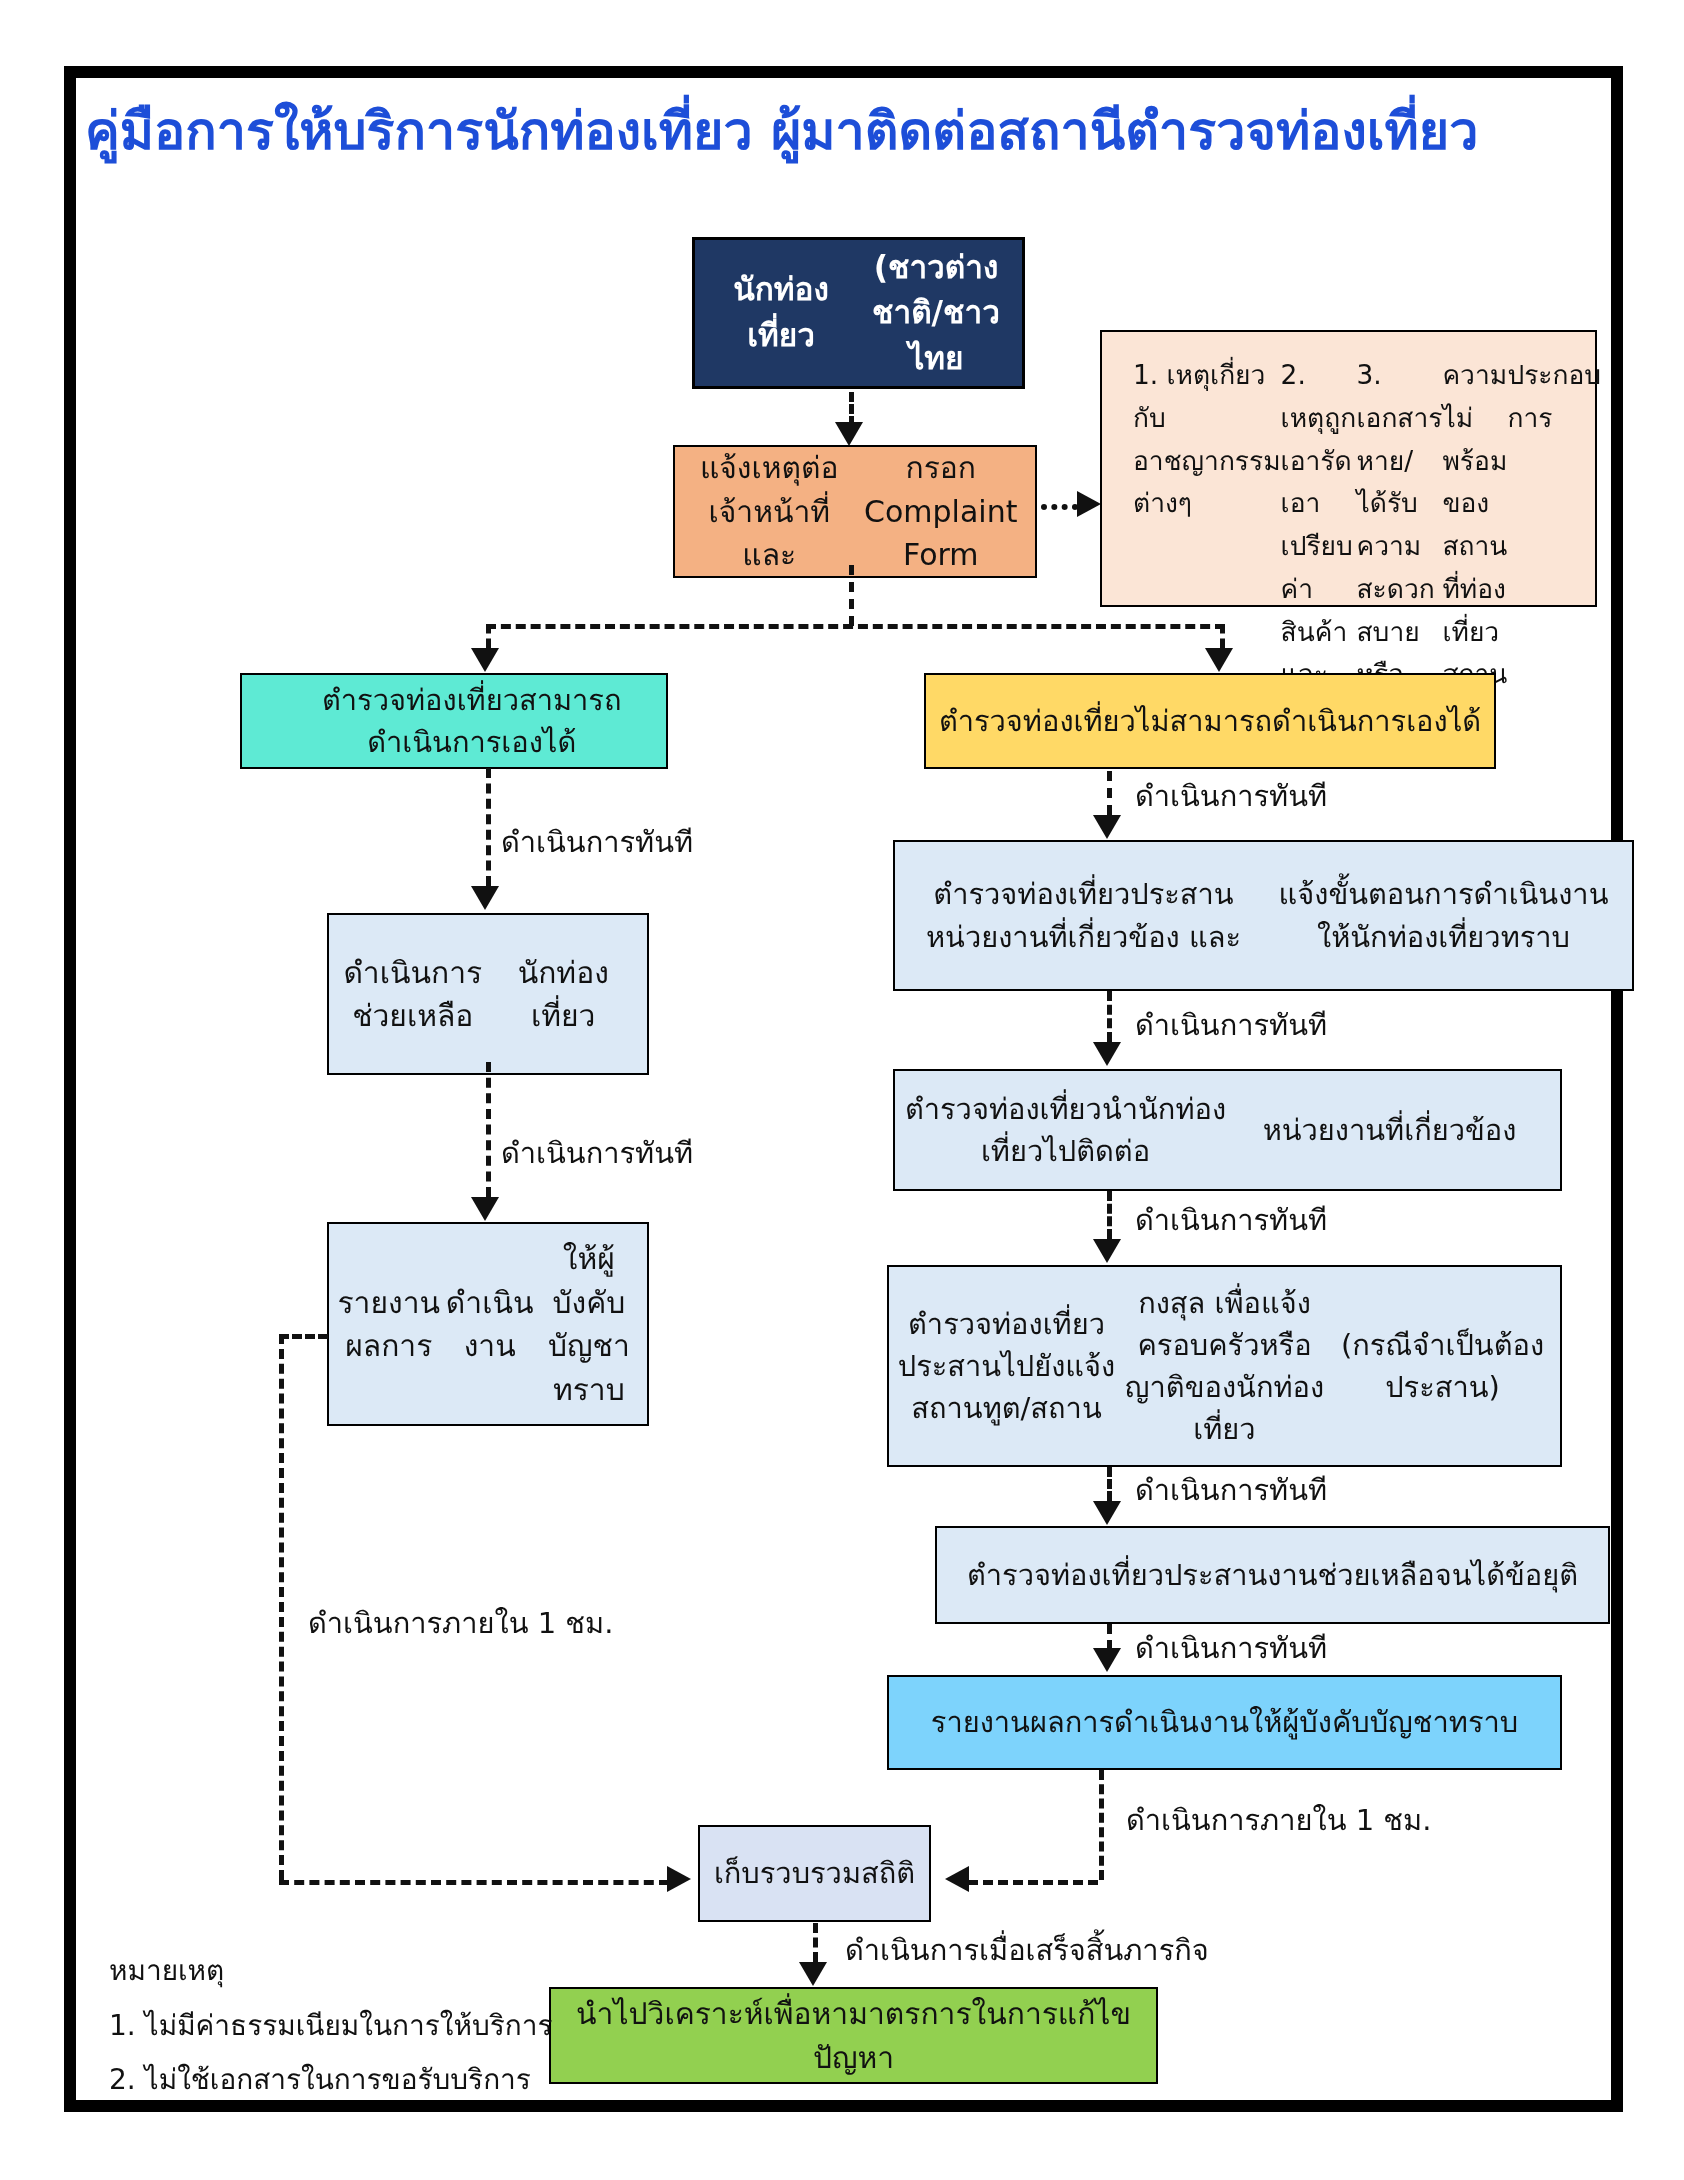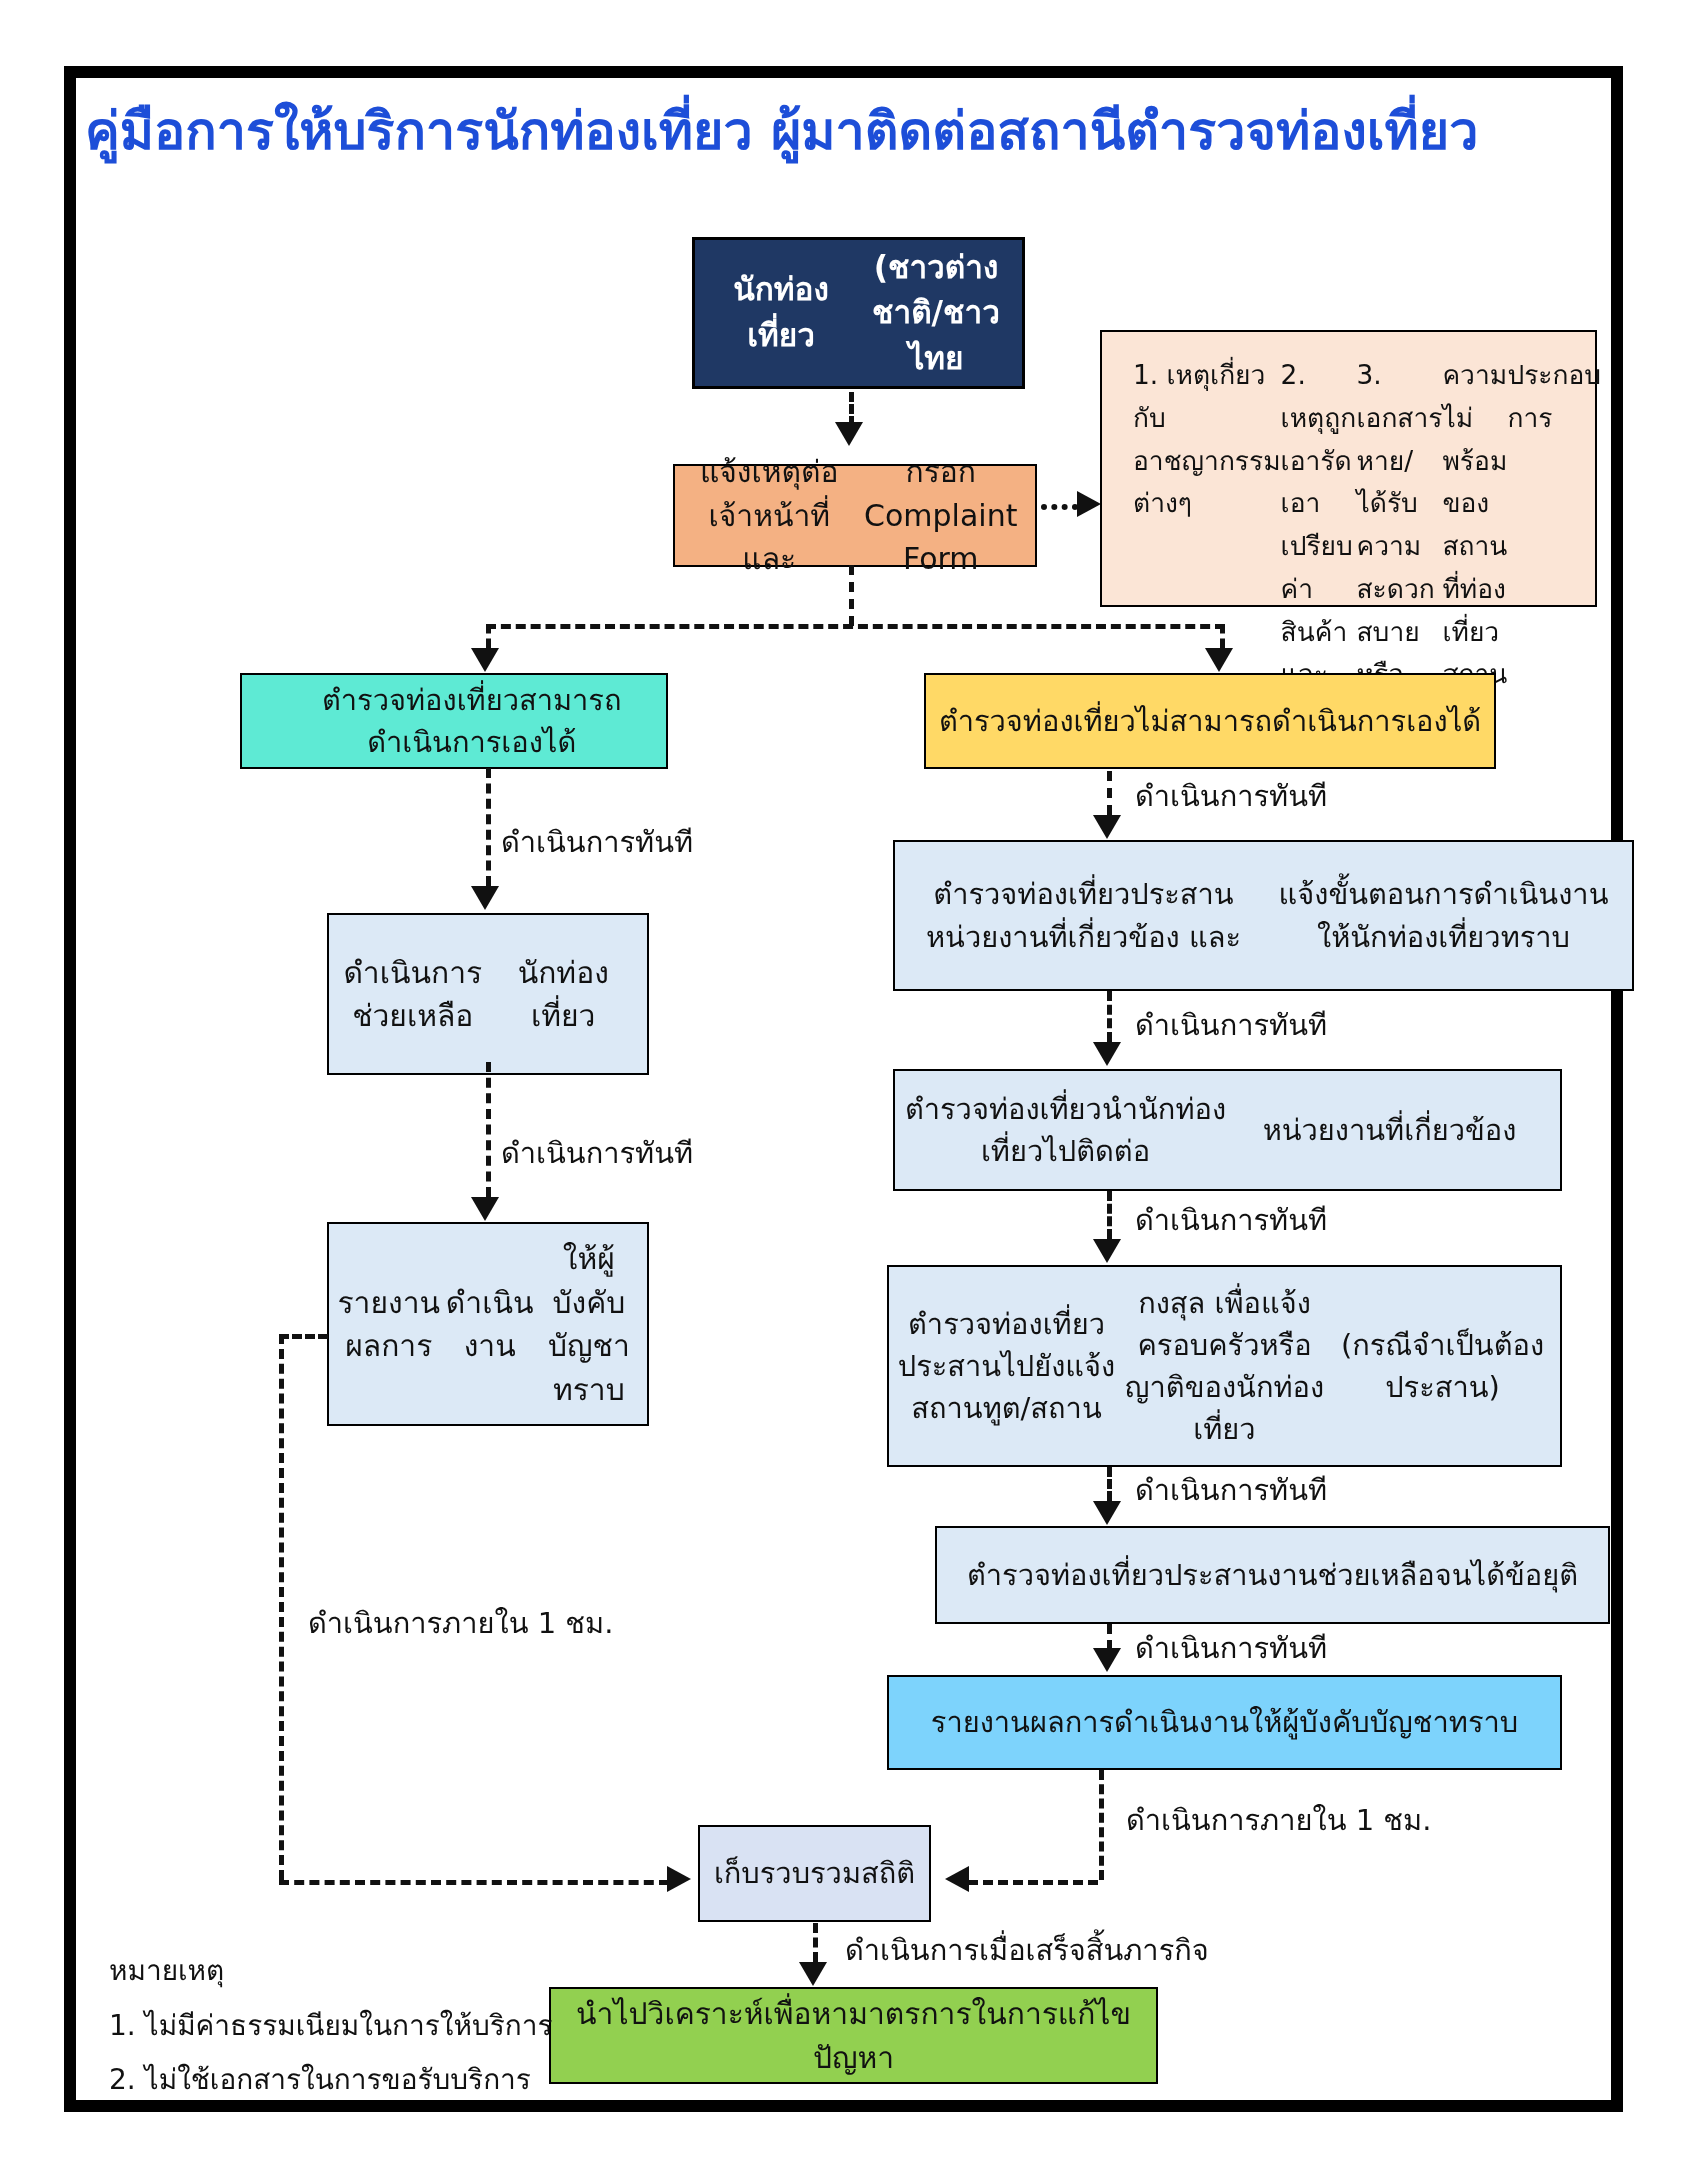--- a/index.html
+++ b/index.html
@@ -49,21 +49,21 @@
 <div class="title">คู่มือการให้บริการนักท่องเที่ยว ผู้มาติดต่อสถานีตำรวจท่องเที่ยว</div>
 
 <div class="node navy" style="left: 692px; top: 237px; width: 333px; height: 152px; border-width: 3.4px; background-color: rgb(31, 56, 100);">
   <div class="line">นักท่องเที่ยว</div>
   <div class="line">(ชาวต่างชาติ/ชาวไทย</div>
 </div>
 
 <div class="vdash" style="left:849px;top:392px;height:34px;"></div>
 <div class="arr-down" style="left:835px;top:422px;"></div>
 
-<div class="node" style="left: 673px; top: 445px; width: 364px; height: 103px; font-size: 30px; background-color: rgb(244, 177, 131); margin-top: 19px;">
+<div class="node" style="left: 673px; top: 445px; width: 364px; height: 133px; font-size: 30px; background-color: rgb(244, 177, 131);">
   <div class="line">แจ้งเหตุต่อเจ้าหน้าที่และ</div>
   <div class="line">กรอก Complaint Form</div>
 </div>
 
 <div class="hdot" style="left:1041px;top:504px;width:37px;"></div>
 <div class="arr-right" style="left:1077px;top:491px;"></div>
 
 <div class="node leftalign" style="left: 1100px; top: 330px; width: 497px; height: 277px; background-color: rgb(251, 229, 214);">
   <div class="line">1. เหตุเกี่ยวกับอาชญากรรมต่างๆ</div>
   <div class="line">2. เหตุถูกเอารัดเอาเปรียบค่าสินค้าและบริการ</div>

